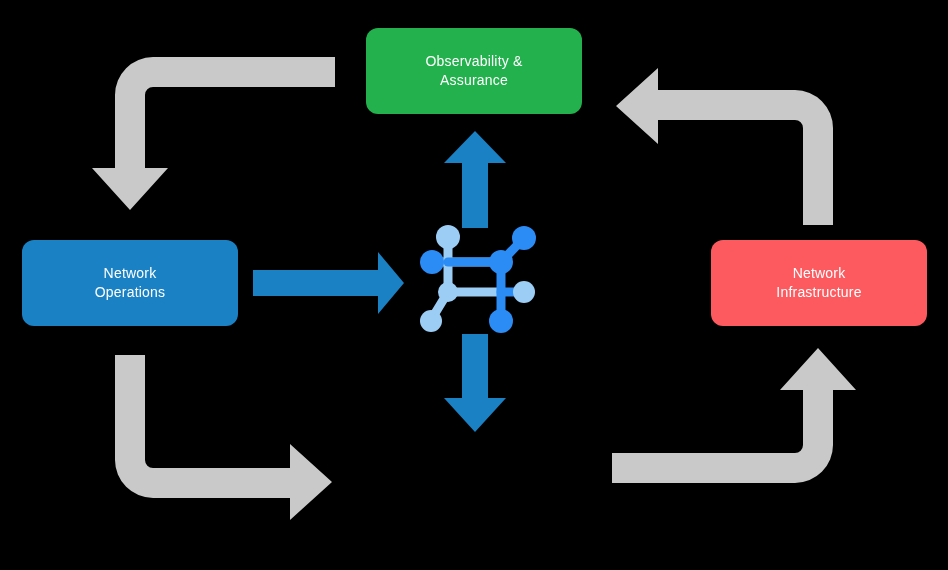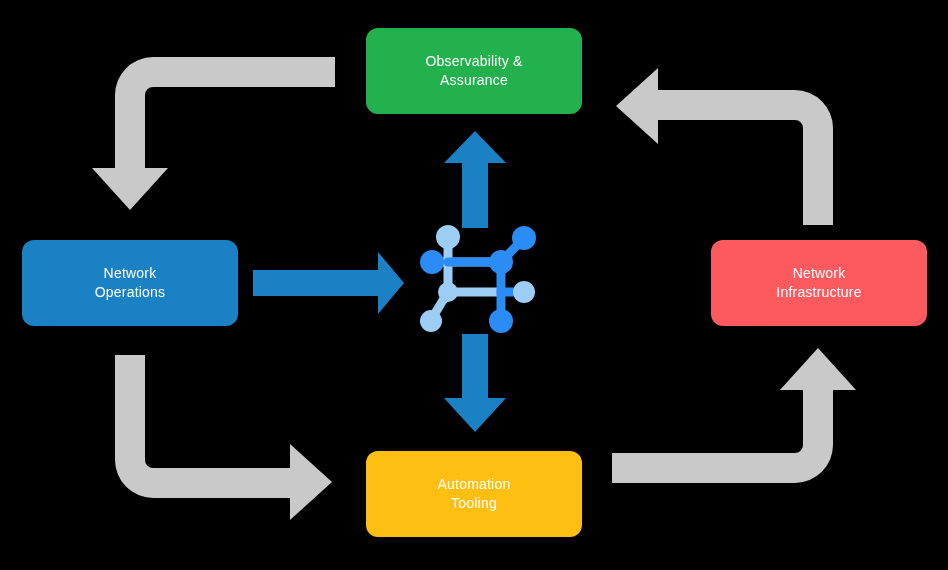--- a/index.html
+++ b/index.html
@@ -187,18 +187,14 @@
   <div class="node-box" id="box-operations">
     <span>Network
 Operations</span>
   </div>
 
   <div class="node-box" id="box-infrastructure">
     <span>Network
 Infrastructure</span>
   </div>
 
-  <div class="node-box" id="box-automation">
-    <span>Automation
-Tooling</span>
-  </div>
 
 </div>
 
 </body></html>

